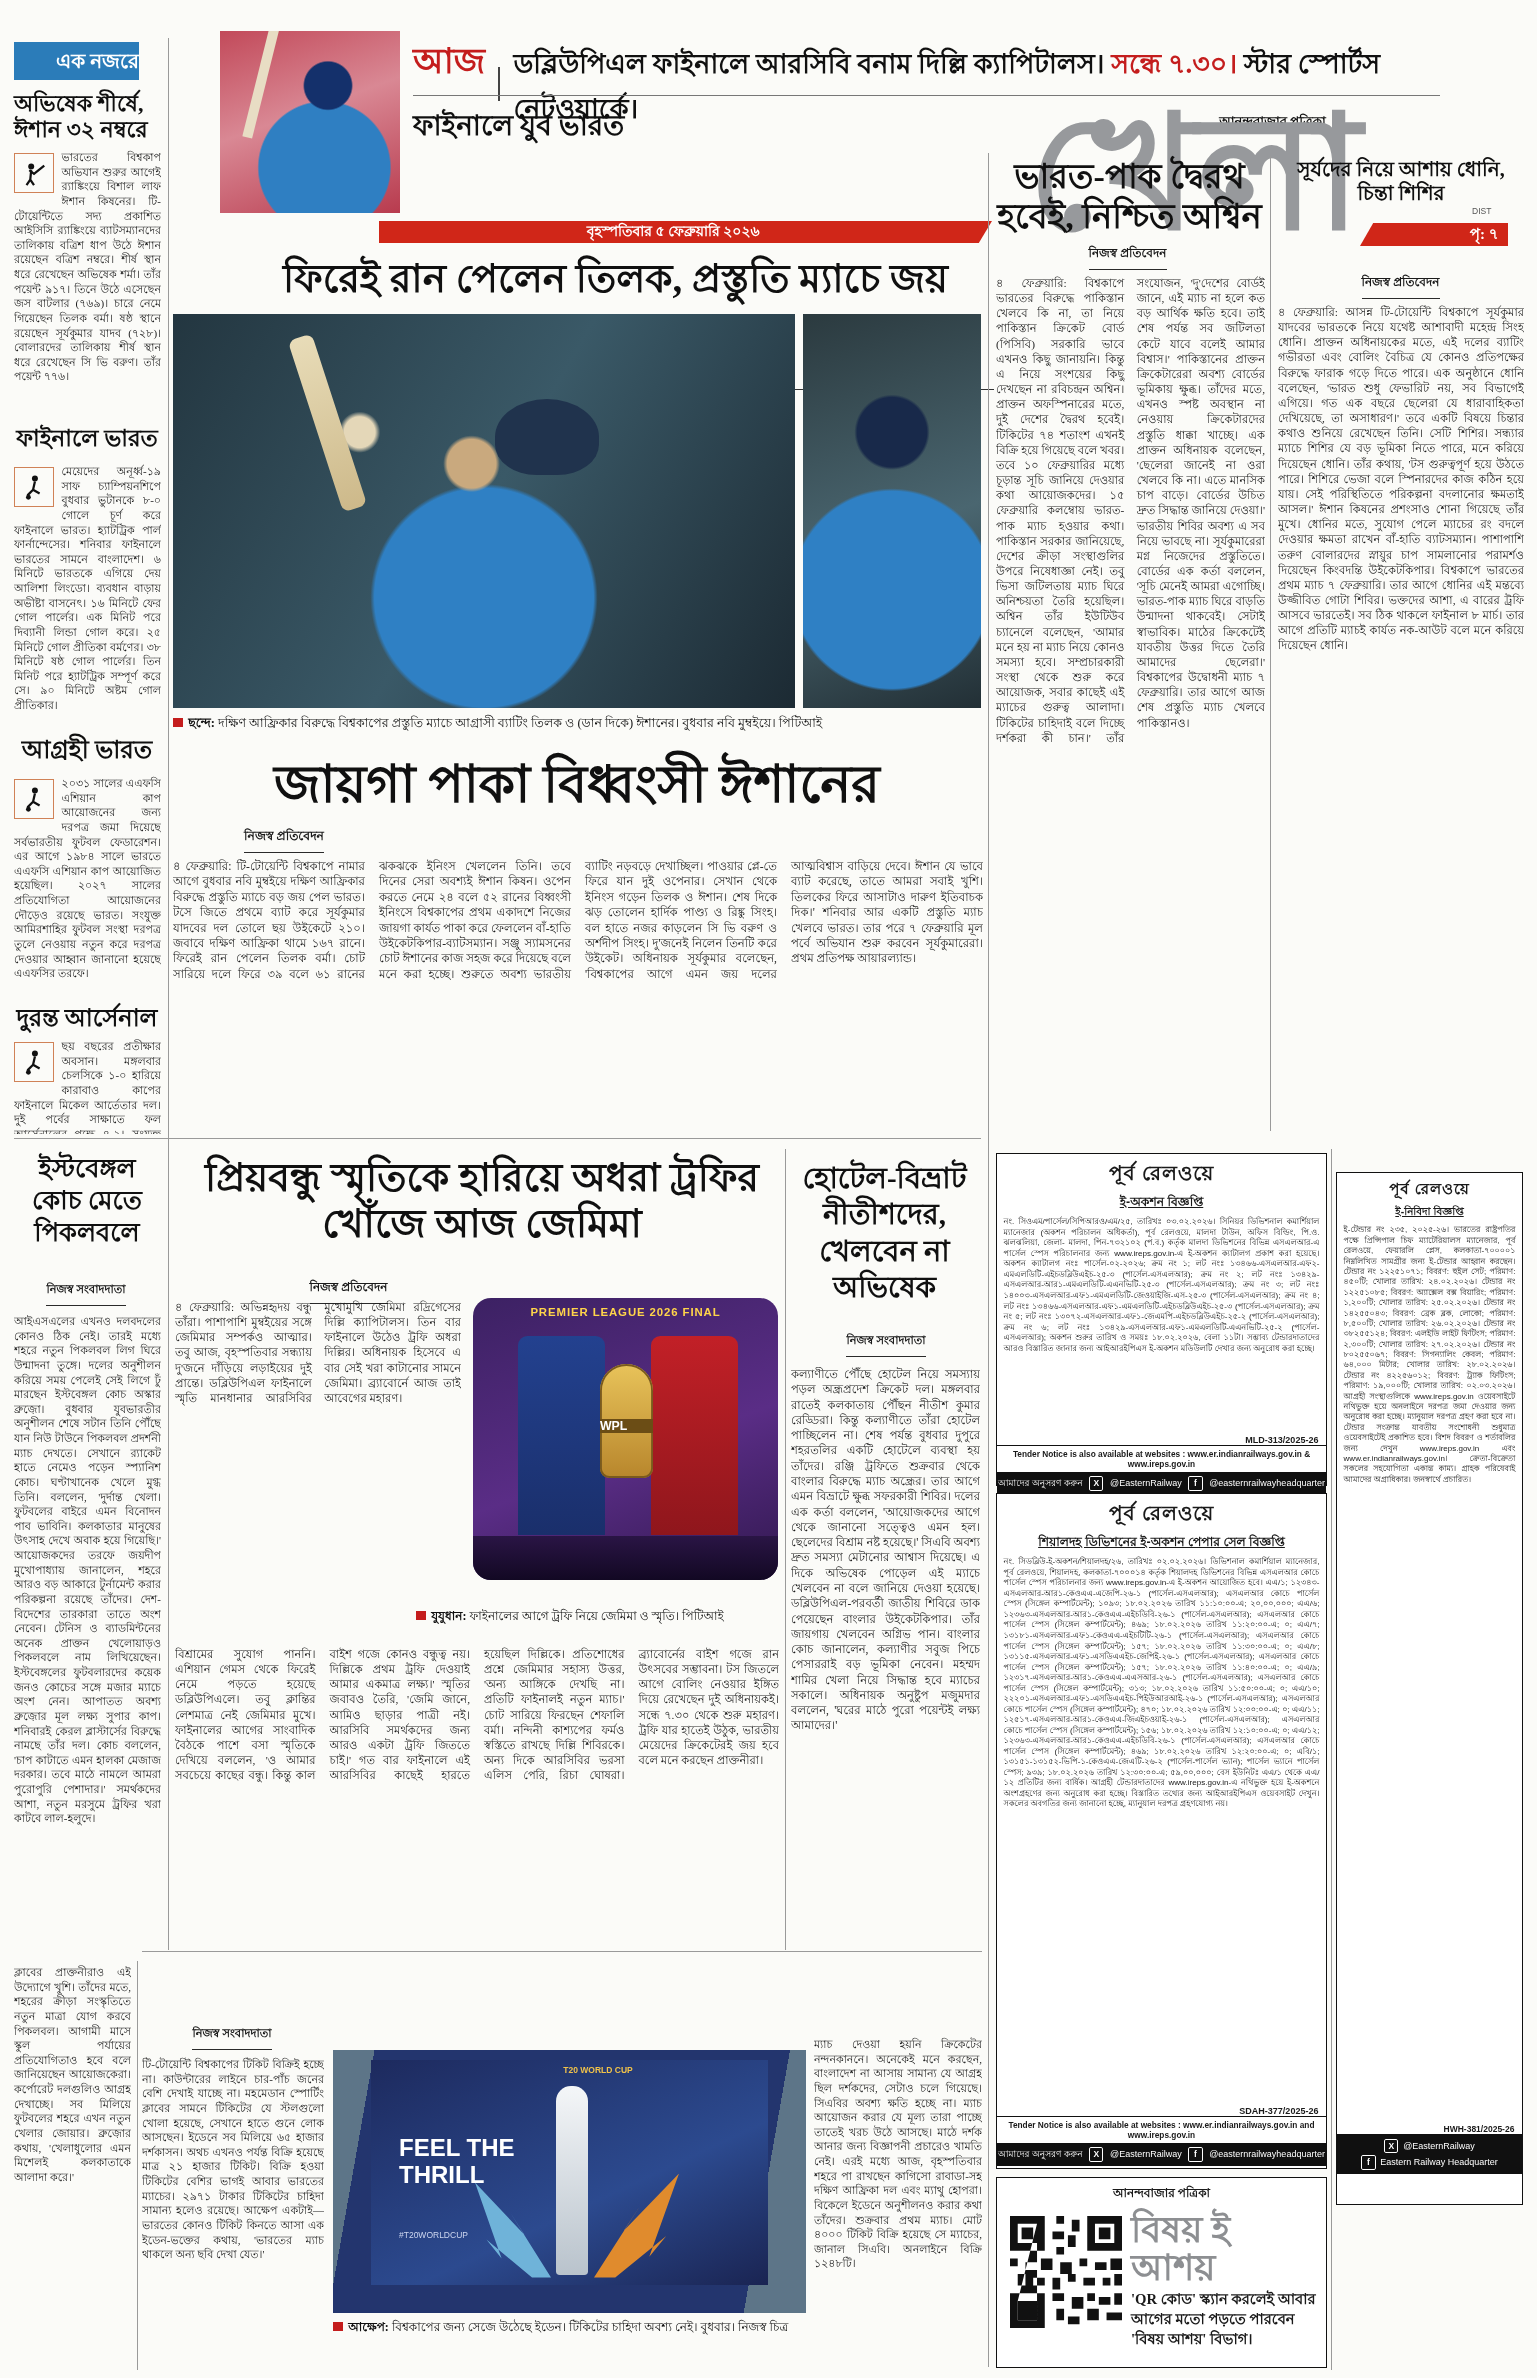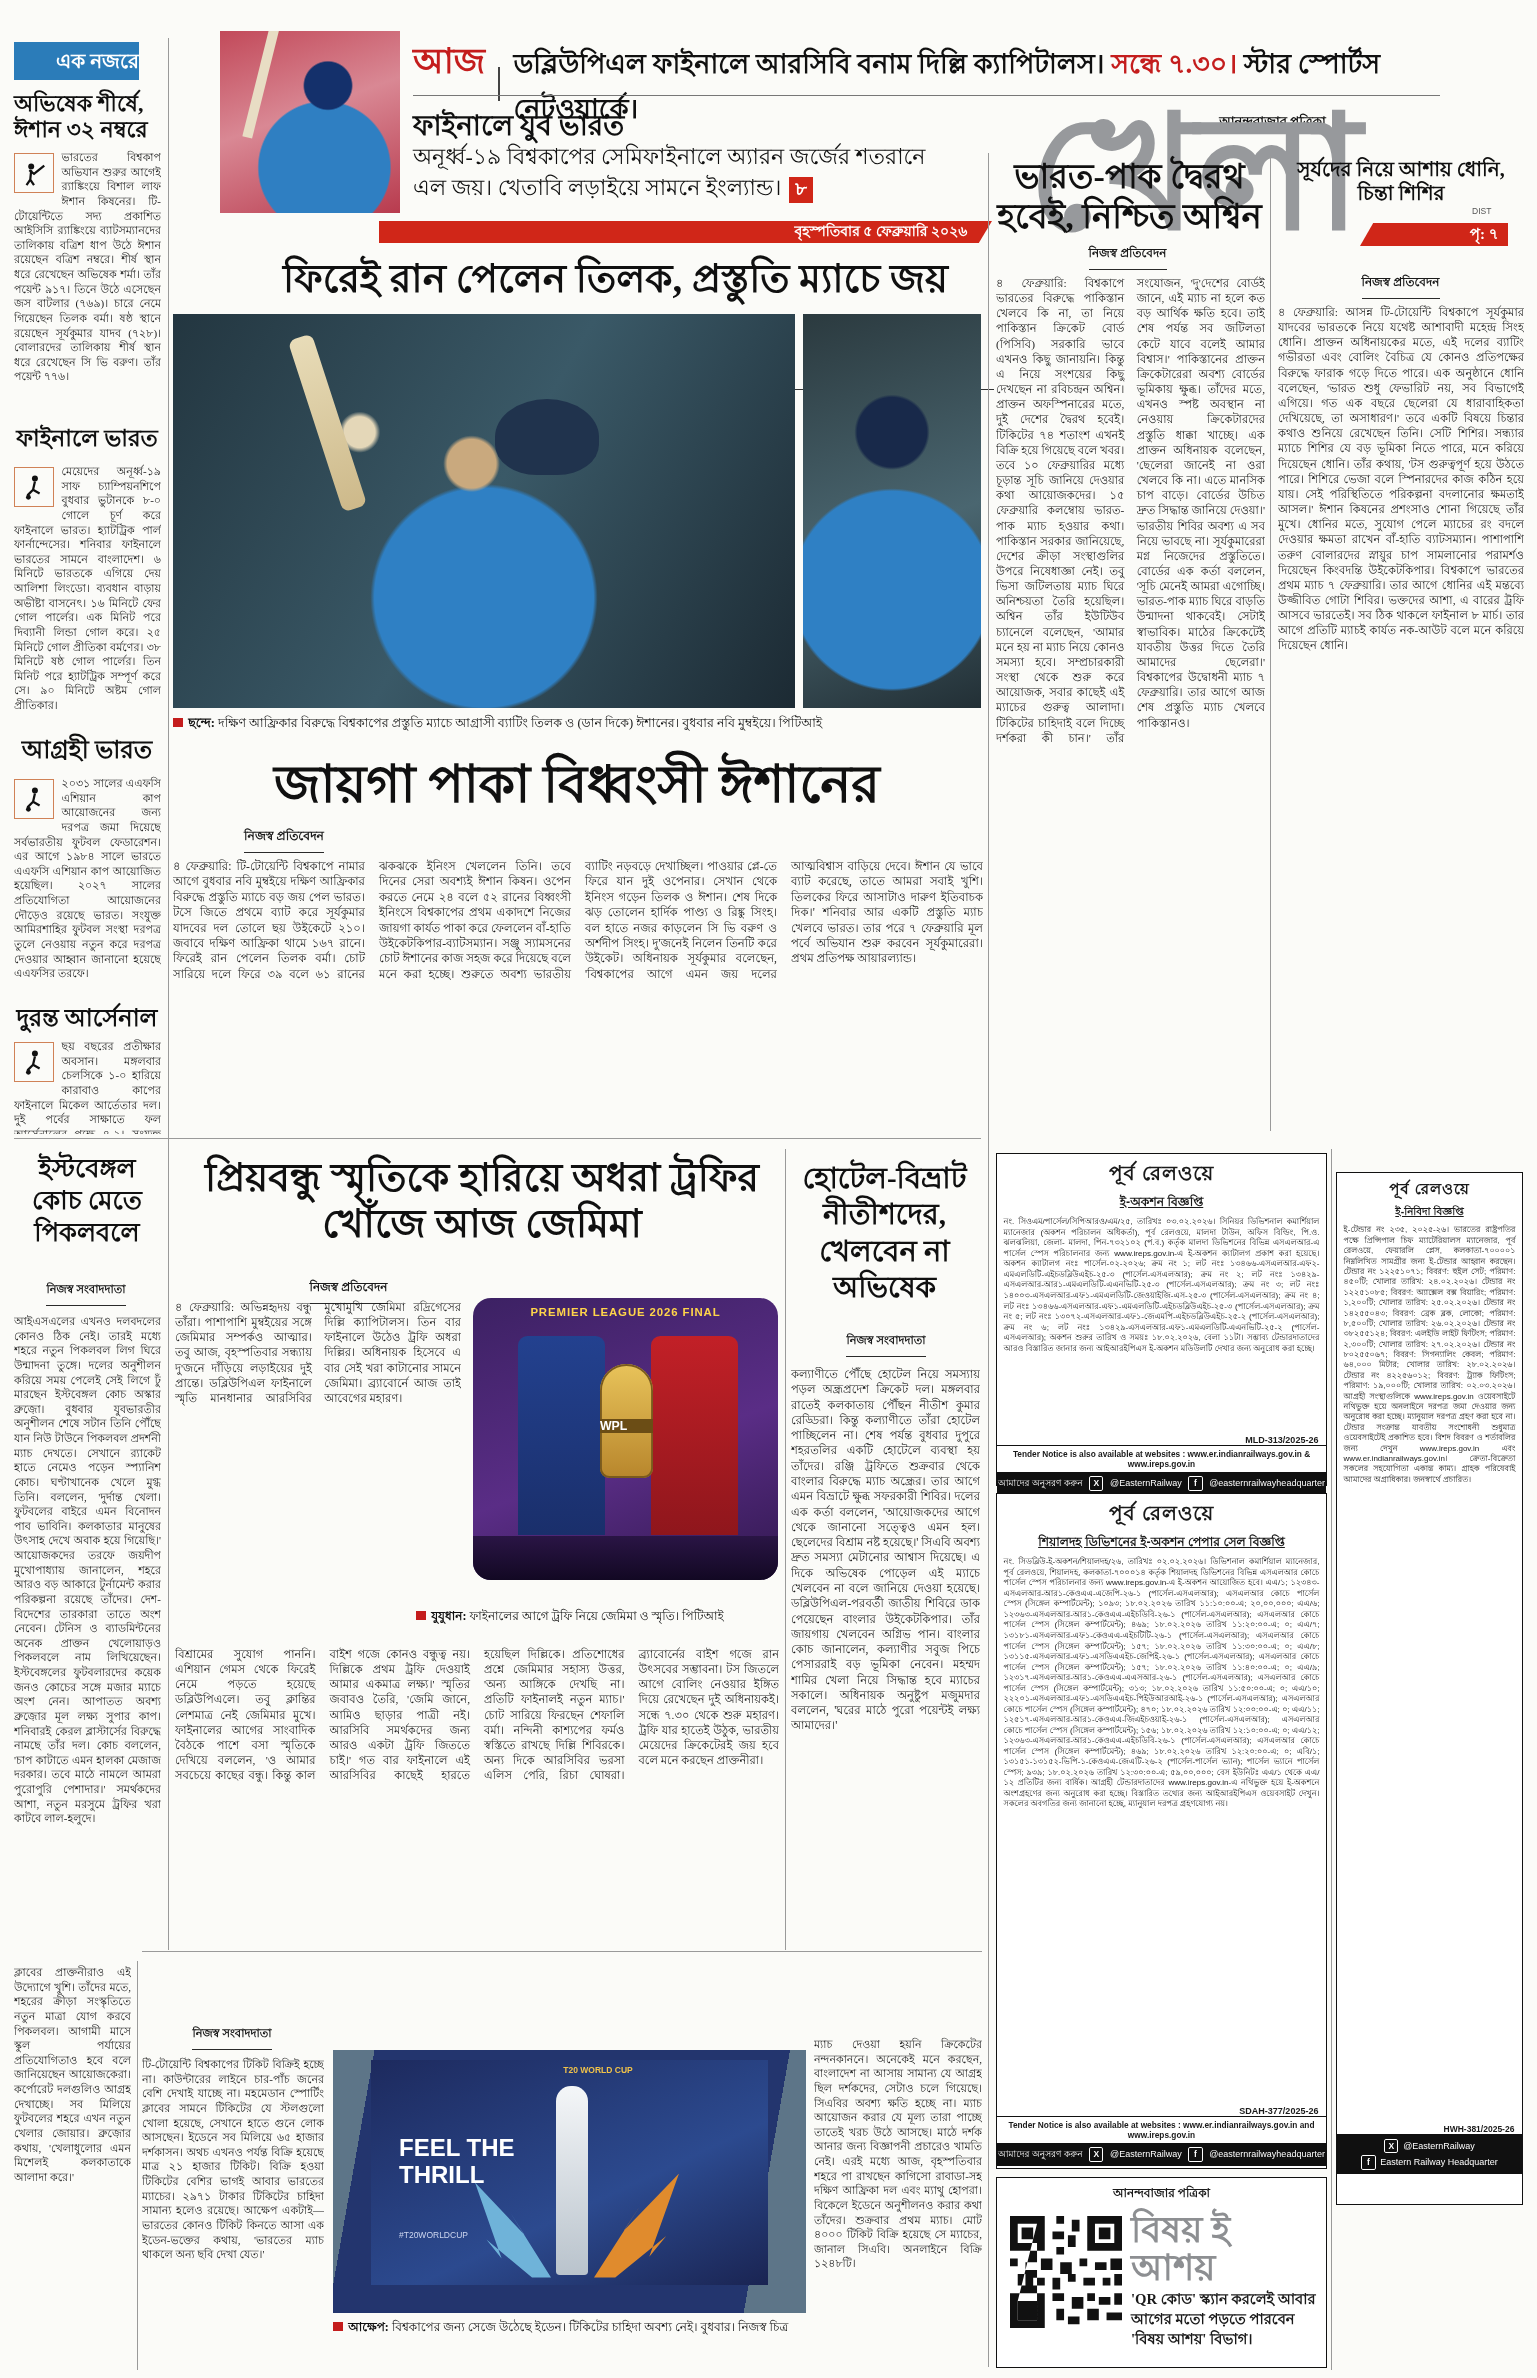--- a/index.html
+++ b/index.html
@@ -99,28 +99,25 @@
     <span class="hl" style="font-size:35px;color:#c41d1d;">আজ</span>
     <span style="width:1.9px;height:34px;background:#444;align-self:center;"></span>
     <span class="hl" style="font-size:27px;">
       <span>ডব্লিউপিএল ফাইনালে আরসিবি বনাম দিল্লি ক্যাপিটালস।</span>
       <span style="color:#c41d1d;">সন্ধে ৭.৩০।</span>
       <span>স্টার স্পোর্টস নেটওয়ার্কে।</span>
     </span>
   </div>
   <div class="abs hline" style="left:413px;top:95px;width:1027px;background:#777;"></div>
   <div class="abs hl" style="left:413px;top:104px;width:568px;font-size:28px;">ফাইনালে যুব ভারত</div>
-  <div class="abs hl" style="left:413px;top:142px;width:549px;font-size:22px;line-height:1.4;font-weight:normal;">
-    <span>অনূর্ধ্ব-১৯ বিশ্বকাপের সেমিফাইনালে অ্যারন জর্জের শতরানে এল জয়। খেতাবি লড়াইয়ে সামনে ইংল্যান্ড।</span><span class="badge8">৮</span>
-  </div>
 
   <div class="abs hl" style="left:1173px;top:112px;width:199px;font-size:13.2px;text-align:center;">আনন্দবাজার পত্রিকা</div>
   <div class="abs hl" style="left:1005px;top:91px;width:379px;font-size:159px;line-height:1.05;color:#97999c;text-align:center;">খেলা</div>
   <div class="abs" style="left:379px;top:221px;width:613px;height:22px;background:#d02618;color:#fff;font-weight:bold;
-       font-size:14px;text-align:right;line-height:22px;padding-right:24.6px;box-sizing:border-box;
+       font-size:14px;text-align:center;line-height:22px;padding-right:24.6px;box-sizing:border-box;
        clip-path:polygon(0 0,100% 0,calc(100% - 13.2px) 100%,0 100%);">বৃহস্পতিবার ৫ ফেব্রুয়ারি ২০২৬</div>
   <div class="abs" style="left:1472px;top:206px;width:47px;font-size:8.5px;color:#555;font-family:'Liberation Sans',sans-serif;">DIST</div>
   <div class="abs" style="left:1360px;top:223px;width:148px;height:23px;background:#d02618;color:#fff;font-weight:bold;
        font-size:15px;text-align:right;line-height:23px;padding-right:9.5px;box-sizing:border-box;
        clip-path:polygon(13.2px 0,100% 0,100% 100%,0 100%);">পৃ: ৭</div>
 
   <div class="abs hl" style="left:237px;top:248px;width:757px;font-size:39px;text-align:center;
        border-bottom:0.9px solid #333;padding-bottom:11.4px;">ফিরেই রান পেলেন তিলক, প্রস্তুতি ম্যাচে জয় ভারতের</div>
 
   <div class="abs photo" style="left:173px;top:314px;width:622px;height:394px;

